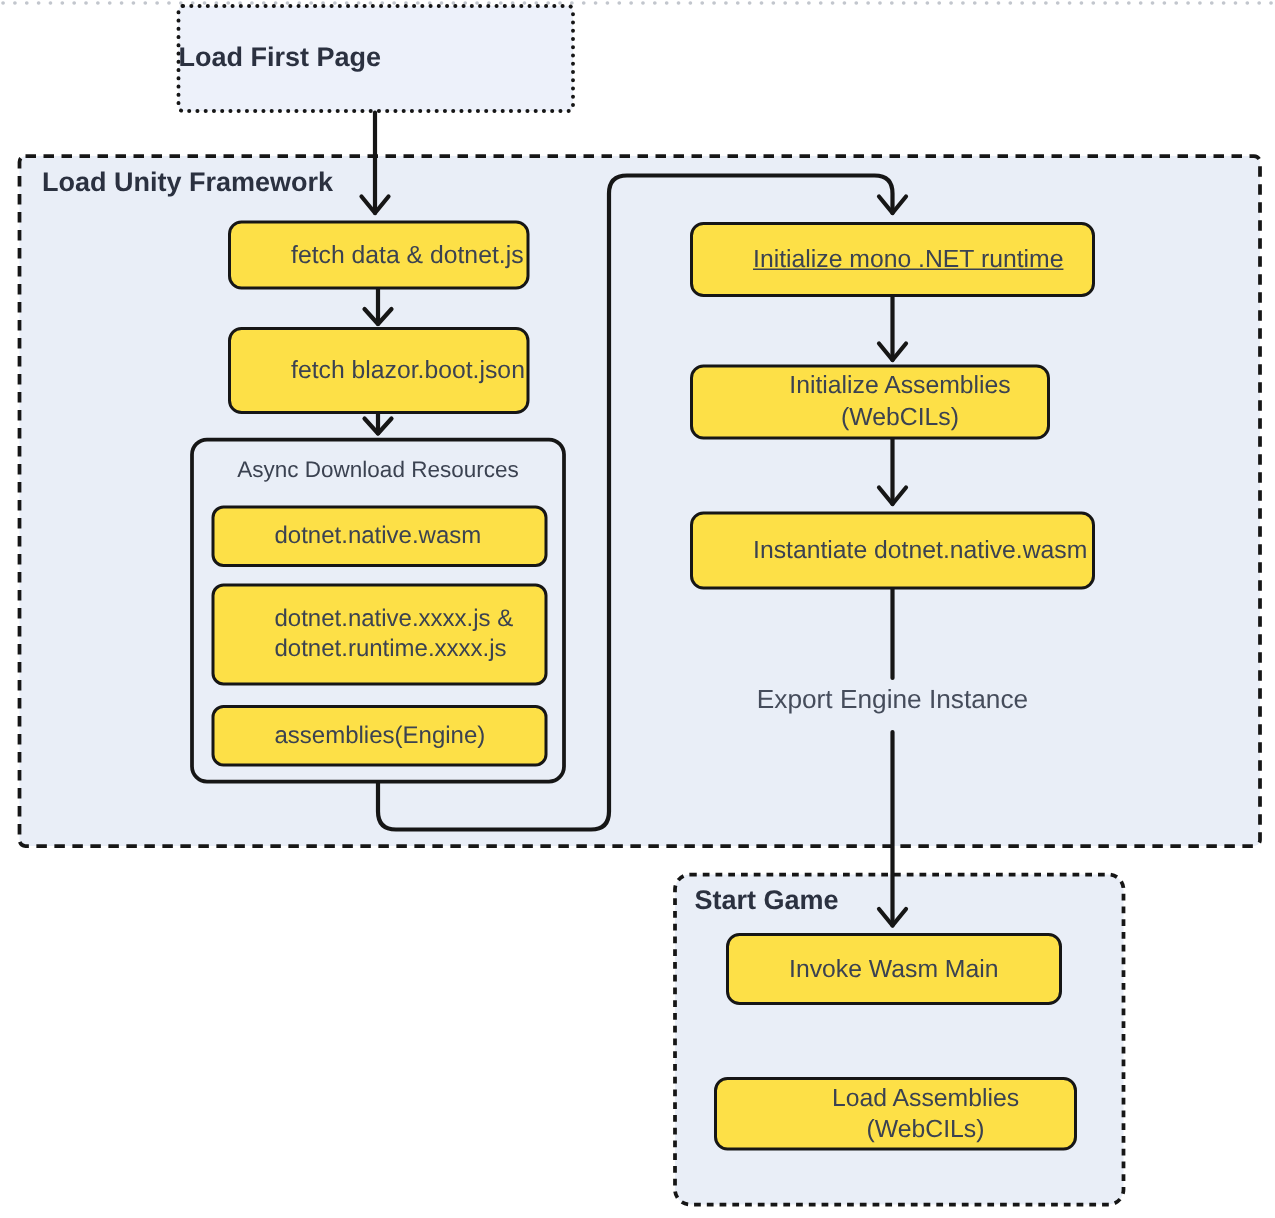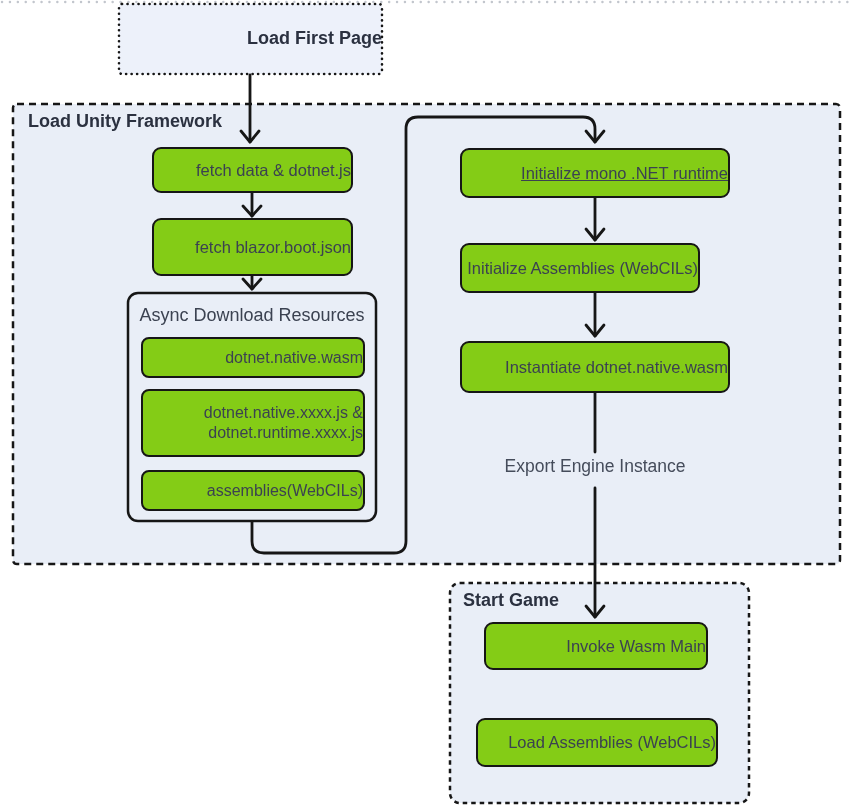--- a/index.html
+++ b/index.html
@@ -9,44 +9,45 @@
     font-family: "Liberation Sans", sans-serif;
     position: relative;
     overflow: hidden;
     color: #3a4150;
   }
   .svg-layer { position: absolute; left: 0; top: 0; z-index: 1; }
   .node {
     position: absolute; box-sizing: border-box;
     border: 2.5px solid #161616;
     border-radius: 9px;
-    background: #84cc16;
+    background: #fde047;
     display: flex; flex-direction: column;
-    align-items: flex-end; justify-content: center;
+    align-items: flex-start; justify-content: center;
     text-align: center;
     font-size: 16.5px; line-height: 1.25;
     color: #3b4251;
     z-index: 3;
+    padding-left: 40px;
   }
   .node.small { font-size: 16px; border-radius: 8px; }
   .group-title {
     position: absolute; z-index: 3;
     font-weight: bold; font-size: 18px; color: #2b3140;
     white-space: nowrap;
   }
   .plain-label {
     position: absolute; z-index: 3;
-    font-size: 18px; color: #3b4251;
+    font-size: 15px; color: #3b4251;
     text-align: center; white-space: nowrap;
   }
   .firstpage {
     position: absolute; z-index: 3;
     left: 119px; top: 4px; width: 263px; height: 70px;
     display: flex; flex-direction: column;
-    align-items: flex-end; justify-content: center;
+    align-items: flex-start; justify-content: center;
     text-align: center; line-height: 1.3;
   }
   .firstpage .t { font-weight: bold; font-size: 18px; color: #2b3140; }
   .firstpage .s { font-size: 17px; color: #3b4251; }
   .export-label {
     position: absolute; z-index: 3;
     left: 494px; top: 456px; width: 202px;
     text-align: center; font-size: 17.5px; color: #454c5b;
     white-space: nowrap;
   }
@@ -123,21 +124,21 @@
 <div class="node small" style="left:141px; top:337px; width:224px; height:41px;">
   <span>dotnet.native.wasm</span>
 </div>
 
 <div class="node small" style="left:141px; top:389px; width:224px; height:68px;">
   <span>dotnet.native.xxxx.js &amp;</span>
   <span>dotnet.runtime.xxxx.js</span>
 </div>
 
 <div class="node small" style="left:141px; top:470px; width:224px; height:41px;">
-  <span>assemblies(WebCILs)</span>
+  <span>assemblies(Engine)</span>
 </div>
 
 <div class="node" style="left:460px; top:148px; width:270px; height:50px;text-decoration:underline;">
   <span>Initialize mono .NET runtime</span>
 </div>
 
 <div class="node" style="left:460px; top:243px; width:240px; height:50px;">
   <span>Initialize Assemblies (WebCILs)</span>
 </div>
 

